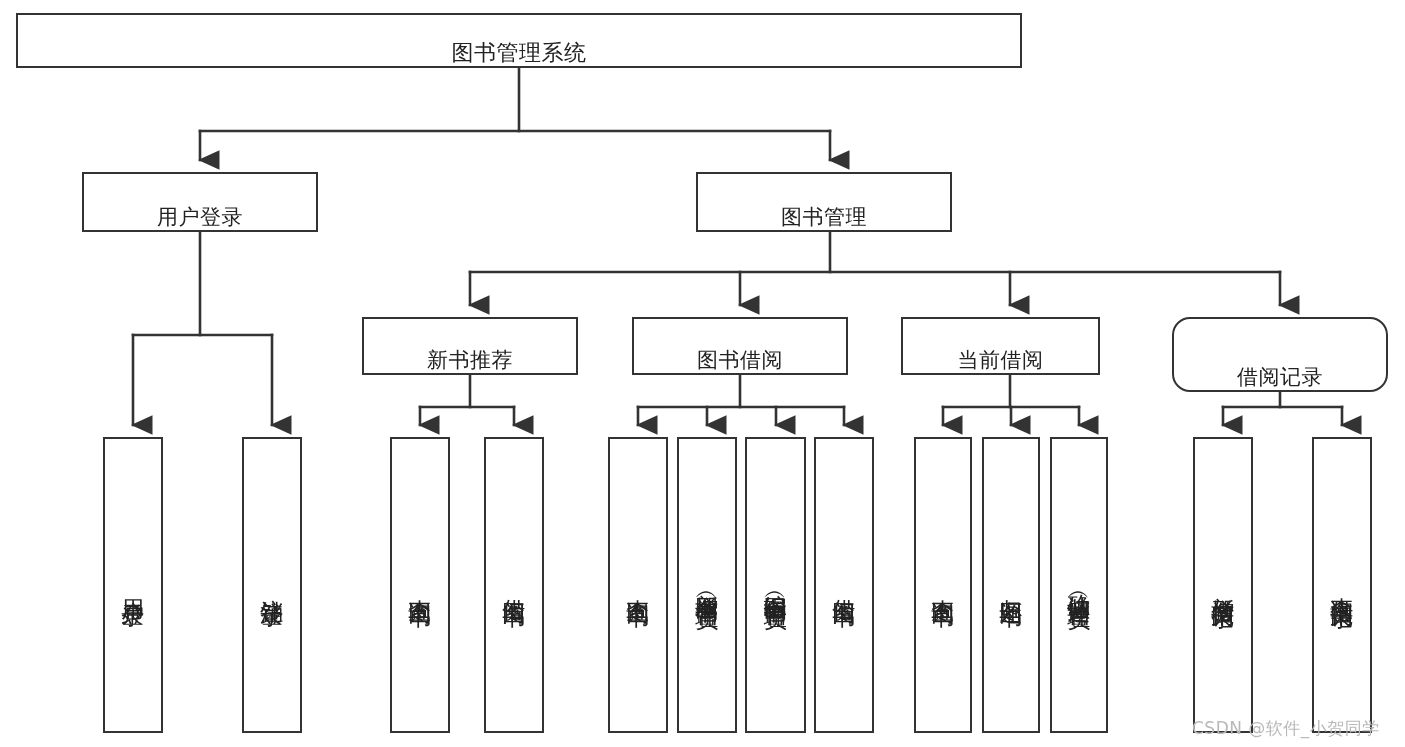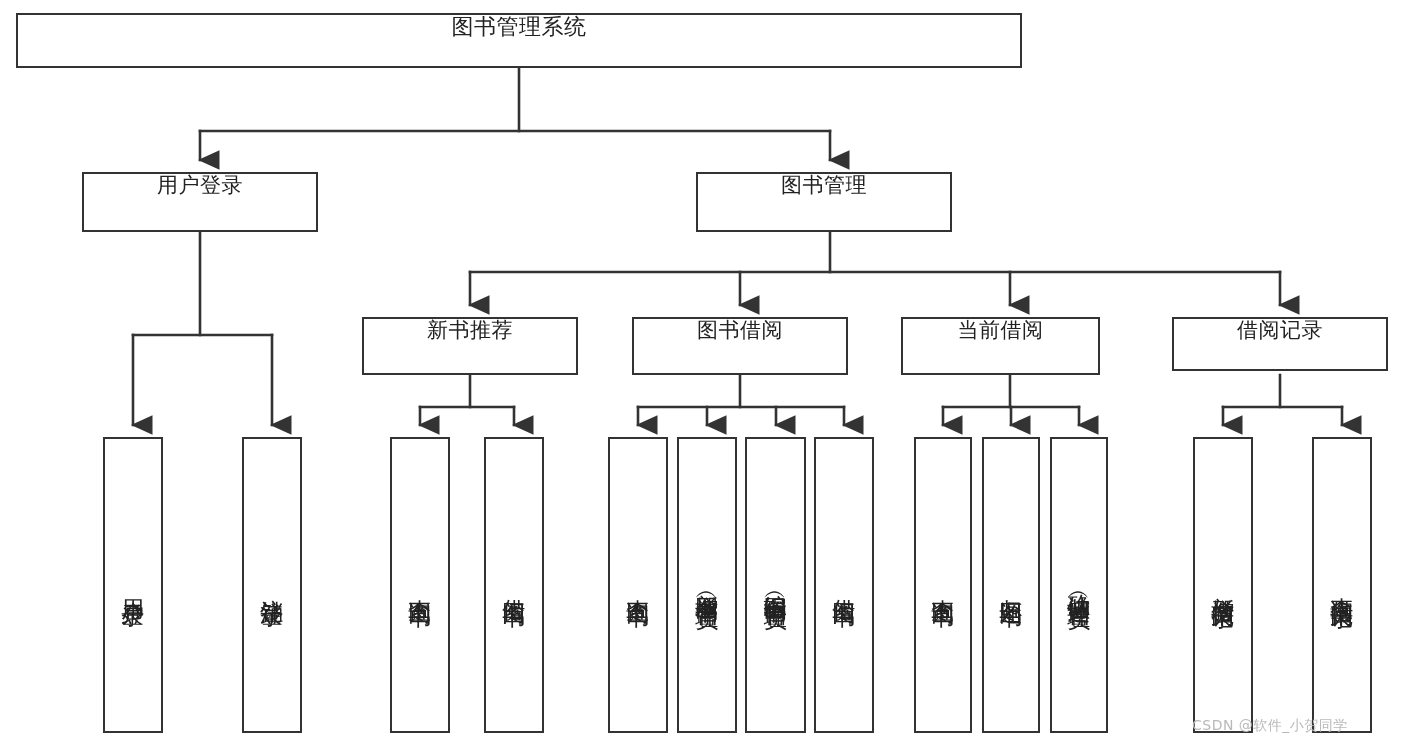--- a/index.html
+++ b/index.html
@@ -20,21 +20,21 @@
     width:1405px;
     height:747px;
     pointer-events:none;
   }
   .node{
     position:absolute;
     box-sizing:border-box;
     background:#ffffff;
     border:2.5px solid #333333;
     display:flex;
-    align-items:flex-start;
+    align-items:flex-end;
     justify-content:center;
     color:#222222;
   }
   .node .lbl{
     display:block;
     text-align:center;
     line-height:1.12;
     color:#222222;
     white-space:nowrap;
   }
@@ -53,21 +53,21 @@
   .node.vert .lbl{
     writing-mode:vertical-rl;
     text-orientation:upright;
     font-size:23px;
     line-height:1.06;
     letter-spacing:2px;
     max-height:100%;
   }
   .watermark{
     position:absolute;
-    font-size:14px;
+    font-size:17px;
     color:#b9b9b9;
     white-space:nowrap;
     letter-spacing:0.5px;
     user-select:none;
   }
 </style>
 </head>
 <body>
 
 <div id="canvas">
@@ -139,21 +139,21 @@
 
   <div class="node horiz" style="left:632px;top:317px;width:216px;height:58px;">
     <span class="lbl">图书借阅</span>
   </div>
   <div class="node horiz" style="left:362px;top:317px;width:216px;height:58px;">
     <span class="lbl">新书推荐</span>
   </div>
   <div class="node horiz" style="left:901px;top:317px;width:199px;height:58px;">
     <span class="lbl">当前借阅</span>
   </div>
-  <div class="node horiz" style="left:1172px;top:317px;width:216px;height:54px;">
+  <div class="node horiz" style="left:1172px;top:317px;width:216px;height:75px;border-radius:18px;">
     <span class="lbl">借阅记录</span>
   </div>
 
   <div class="node vert" style="left:103px;top:437px;width:60px;height:296px;">
     <span class="lbl">用户登录</span>
   </div>
   <div class="node vert" style="left:242px;top:437px;width:60px;height:296px;">
     <span class="lbl">注销登录</span>
   </div>
 

